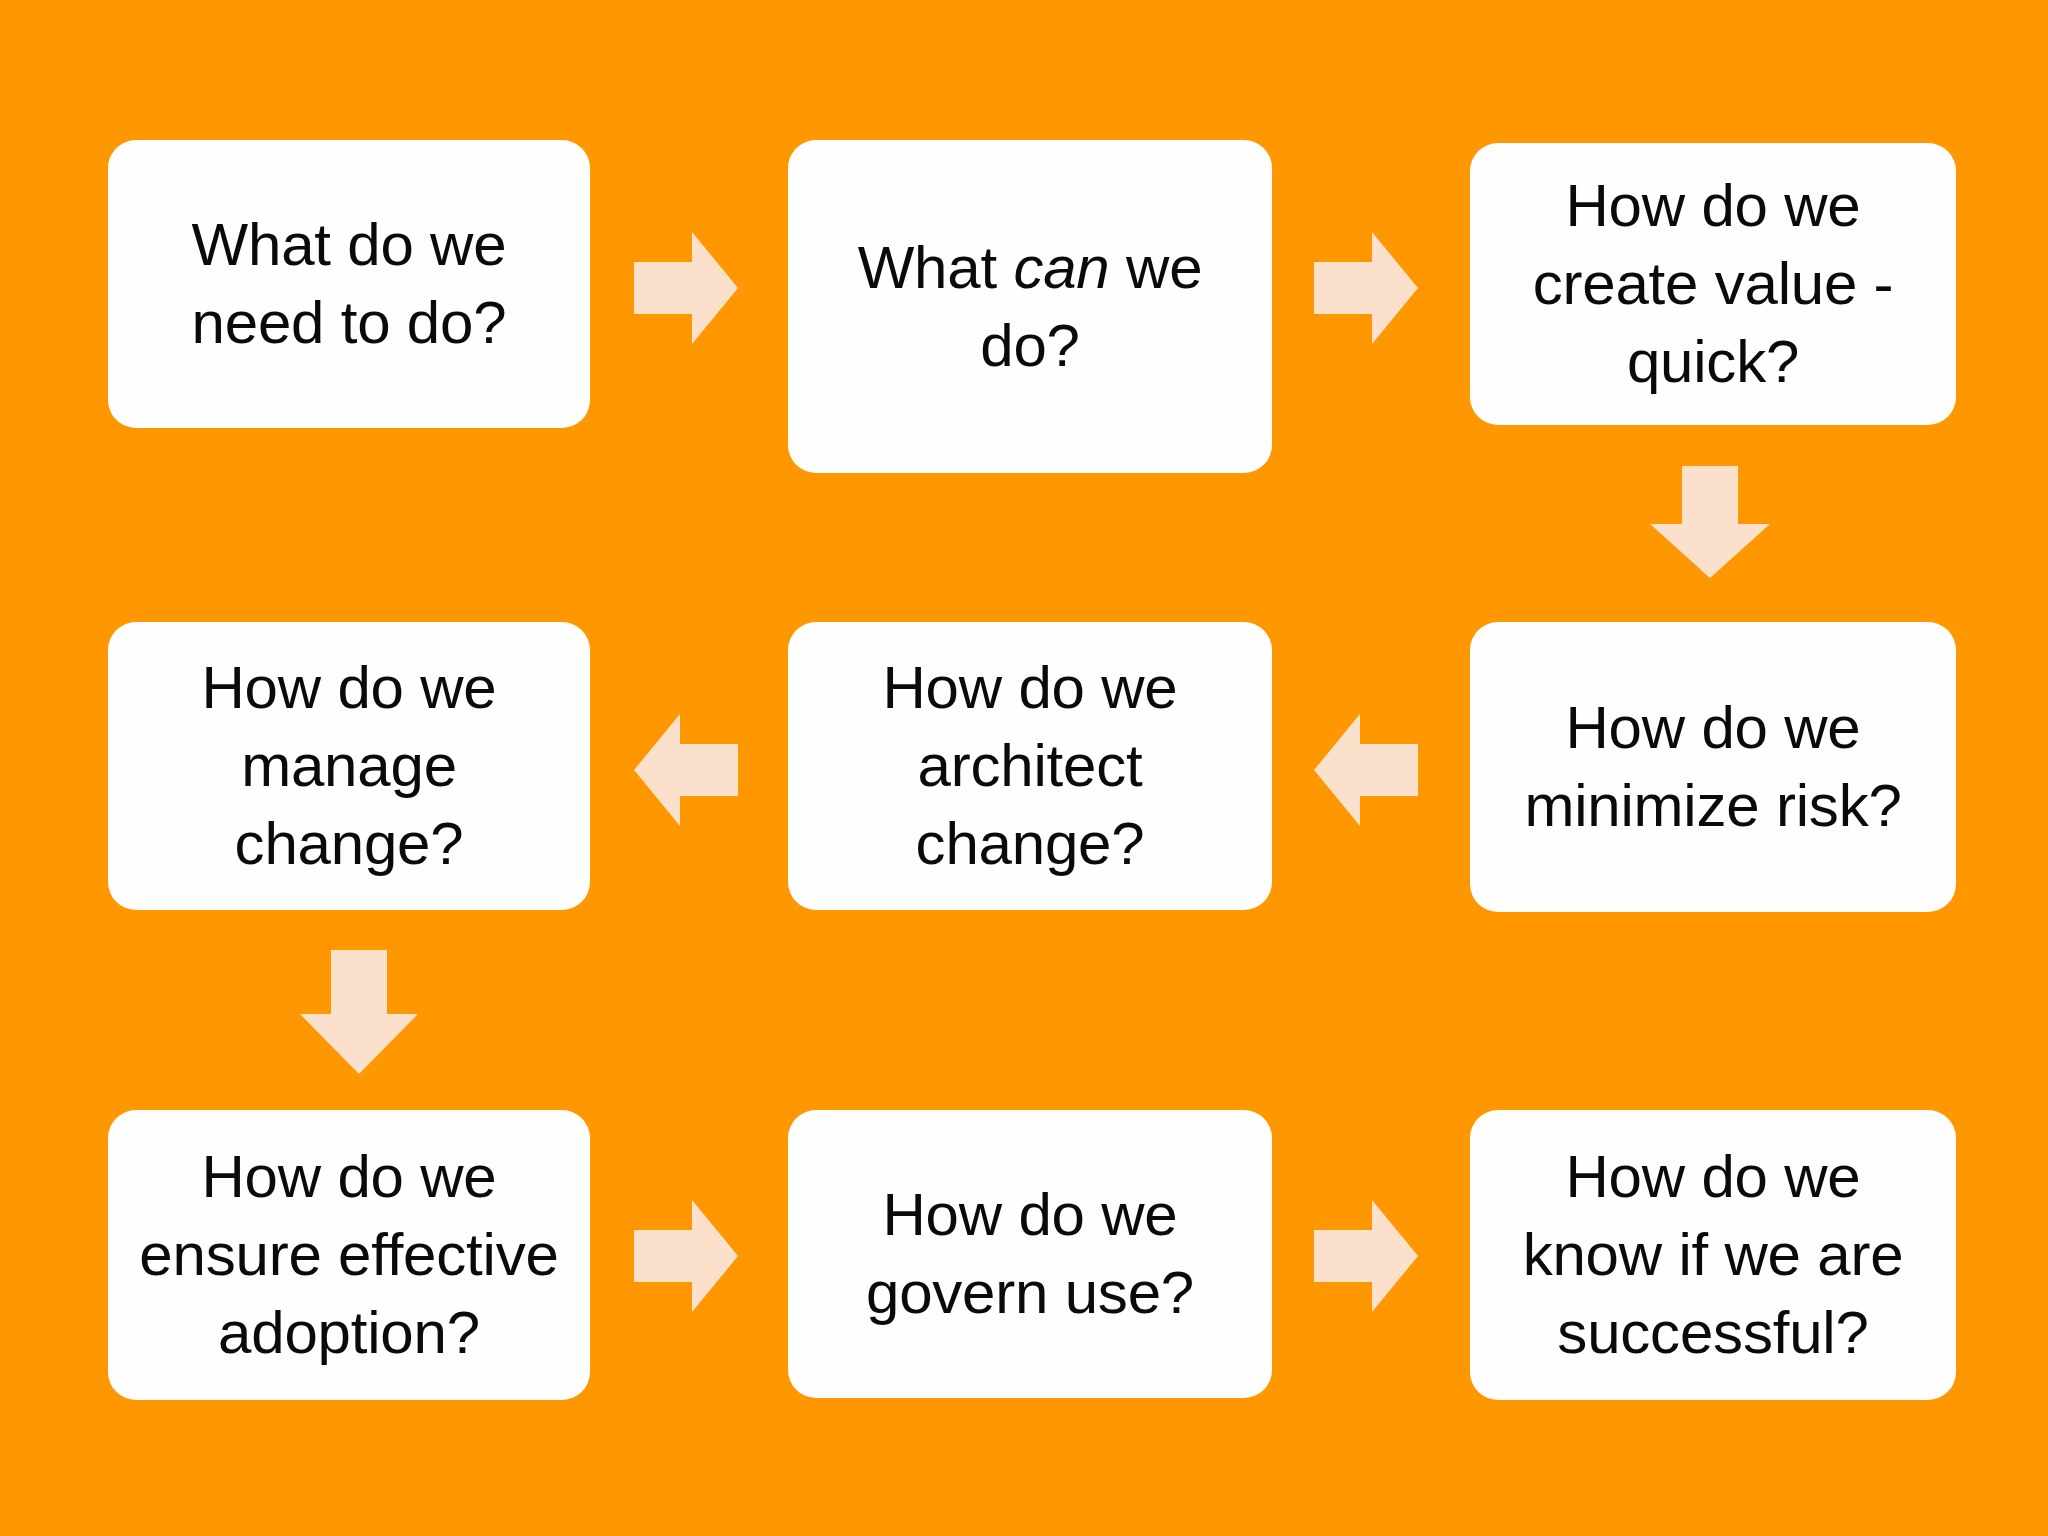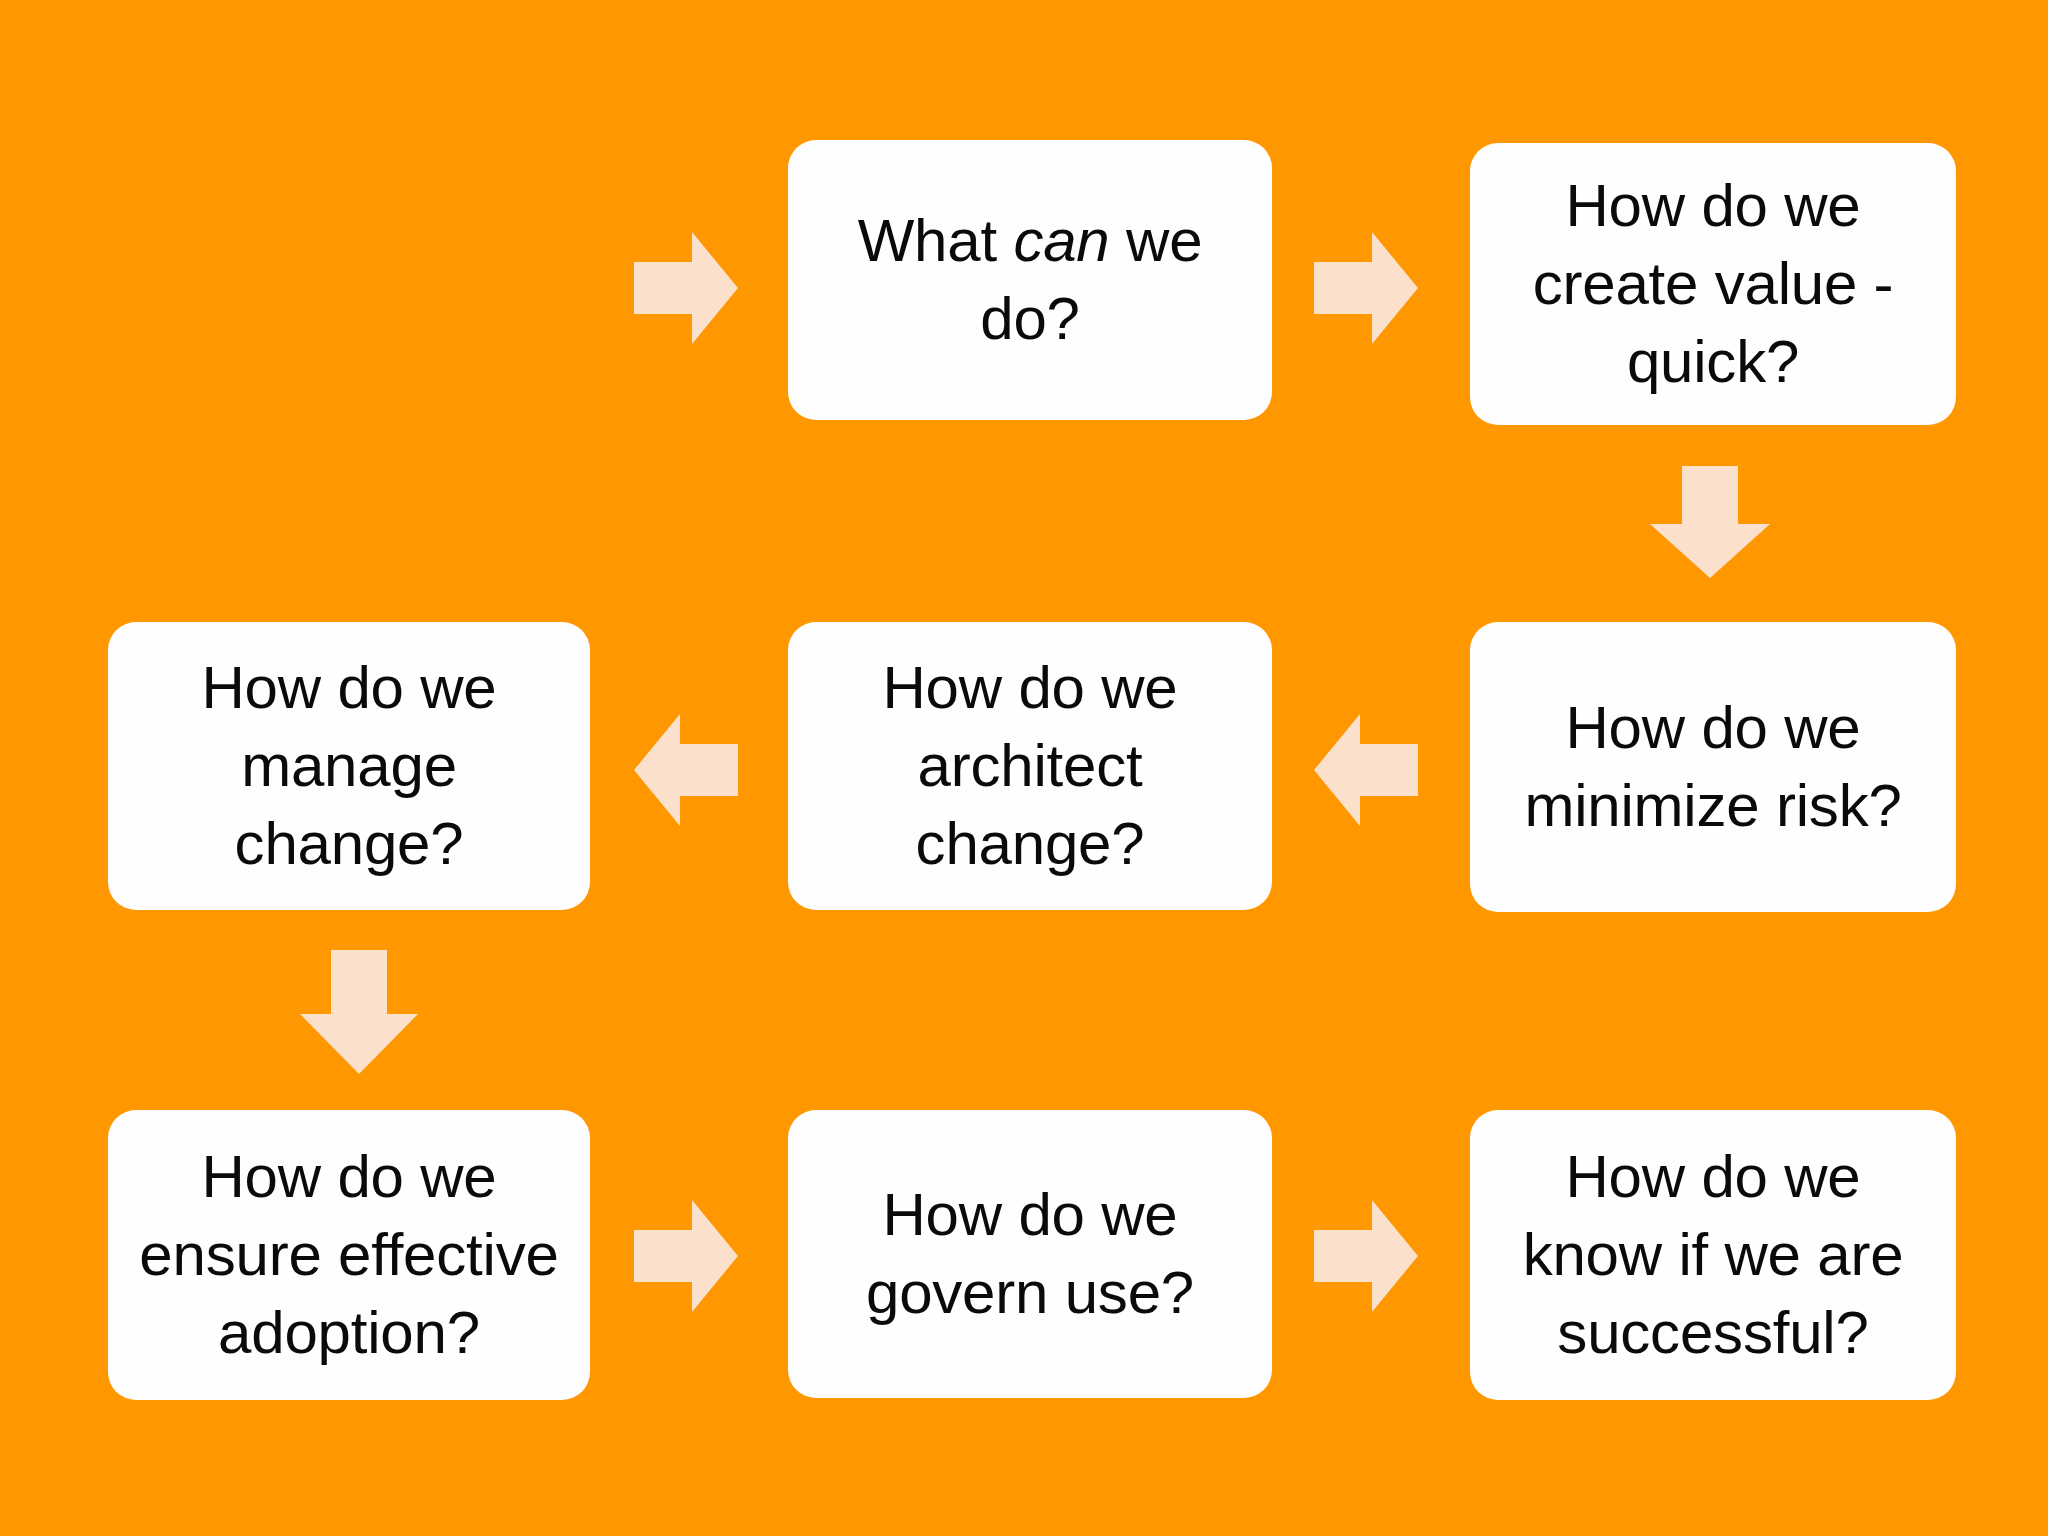--- a/index.html
+++ b/index.html
@@ -42,21 +42,21 @@
     font-weight: 400;
     white-space: pre-line;
   }
 
   .node-label .em {
     font-style: italic;
   }
 
   
   #node-need-to-do     { left: 108px;  top: 140px;  width: 482px; height: 288px; }
-  #node-what-can-we-do { left: 788px;  top: 140px;  width: 484px; height: 280px; }
+  #node-what-can-we-do { left: 788px;  top: 140px;  width: 484px; height: 333px; }
   #node-create-value   { left: 1470px; top: 143px;  width: 486px; height: 282px; }
 
   
   #node-manage-change    { left: 108px;  top: 622px; width: 482px; height: 288px; }
   #node-architect-change { left: 788px;  top: 622px; width: 484px; height: 288px; }
   #node-minimize-risk    { left: 1470px; top: 622px; width: 486px; height: 290px; }
 
   
   #node-ensure-adoption { left: 108px;  top: 1110px; width: 482px; height: 290px; }
   #node-govern-use      { left: 788px;  top: 1110px; width: 484px; height: 288px; }
@@ -77,20 +77,24 @@
   #arrow-r2-b { left: 634px;  top: 714px;  width: 104px; height: 112px; }
   #arrow-down-left { left: 300px; top: 950px; width: 118px; height: 124px; }
   #arrow-r3-a { left: 634px;  top: 1200px; width: 104px; height: 112px; }
   #arrow-r3-b { left: 1314px; top: 1200px; width: 104px; height: 112px; }
 </style>
 </head>
 <body>
 
 <div id="stage">
 
+  <div class="node" id="node-need-to-do">
+    <span class="node-label">What do we
+need to do?</span>
+  </div>
 
   <div class="arrow" id="arrow-r1-a">
     <svg viewBox="0 0 104 112" preserveAspectRatio="none" aria-hidden="true">
       <path d="M0,30 L58,30 L58,0 L104,56 L58,112 L58,82 L0,82 Z"></path>
     </svg>
   </div>
 
   <div class="node" id="node-what-can-we-do">
     <span class="node-label"><span>What </span><span class="em">can</span><span> we
 do?</span></span>

